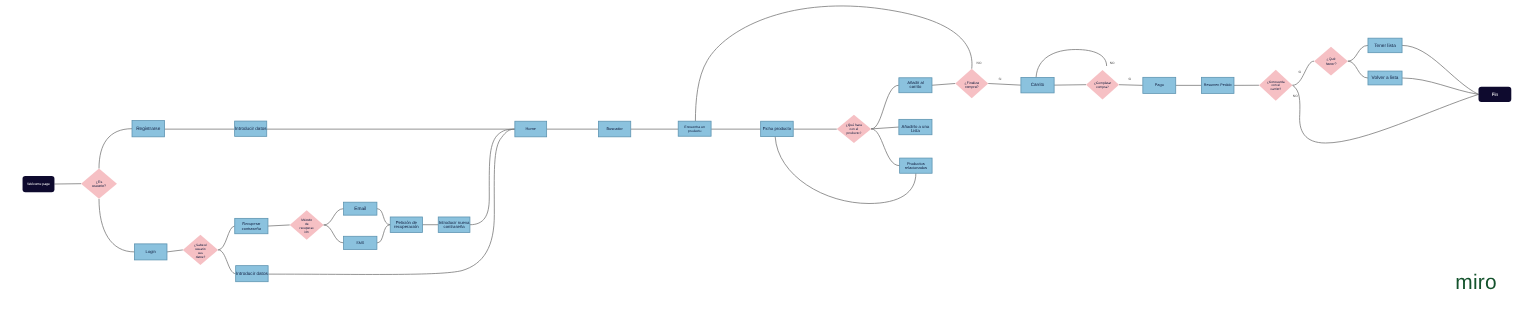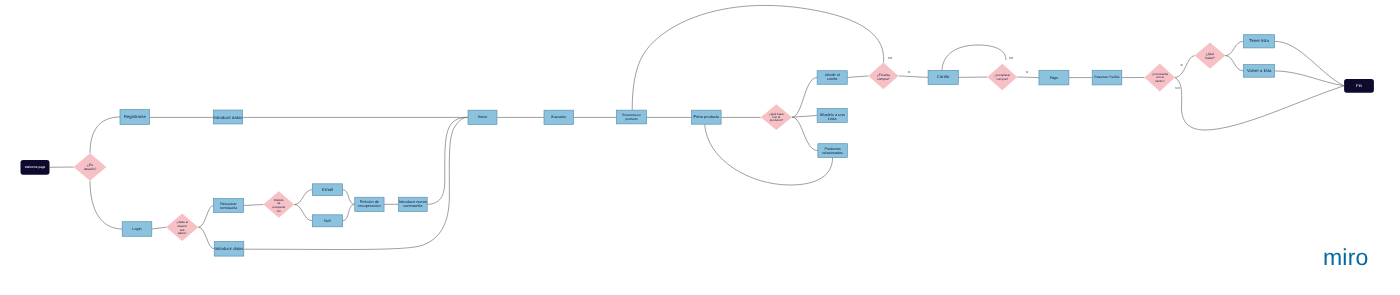--- a/index.html
+++ b/index.html
@@ -4,21 +4,21 @@
 <title>Flowchart</title>
 <style>
   html,body{margin:0;padding:0;background:#ffffff;}
   *{-webkit-font-smoothing:antialiased;-moz-osx-font-smoothing:grayscale;text-rendering:geometricPrecision;}
   svg text{paint-order:stroke;}
   body{width:1400px;height:295px;overflow:hidden;font-family:"Liberation Sans",sans-serif;}
   #board{position:relative;width:1400px;height:295px;background:#ffffff;}
   #diagram{position:absolute;left:0;top:0;display:block;}
   .node-text{font-family:"Liberation Sans",sans-serif;text-anchor:middle;dominant-baseline:middle;}
   .edge-label{font-family:"Liberation Sans",sans-serif;font-size:2.9px;text-anchor:middle;}
-  .miro{position:absolute;left:1323px;top:246px;font-size:23px;line-height:23px;color:#0369a1;font-family:"Liberation Sans",sans-serif;font-weight:400;letter-spacing:0.2px;}
+  .miro{position:absolute;left:1323px;top:246px;font-size:19px;line-height:23px;color:#14532d;font-family:"Liberation Sans",sans-serif;font-weight:400;letter-spacing:0.2px;}
 </style>
 </head>
 <body style="background: rgb(255, 255, 255);">
 
 <div id="board">
   <svg id="diagram" width="1400" height="295" viewBox="0 0 1400 295">
     <g id="edges-layer">
         <path d="M 49.5 167.3 L 73.7 167" fill="none" stroke="#757575" stroke-width="0.7"></path>
         <path d="M 90 153.2 C 90 131 99 117 120 117" fill="none" stroke="#757575" stroke-width="0.7"></path>
         <path d="M 149.6 117.4 L 213.3 117.4" fill="none" stroke="#757575" stroke-width="0.7"></path>

